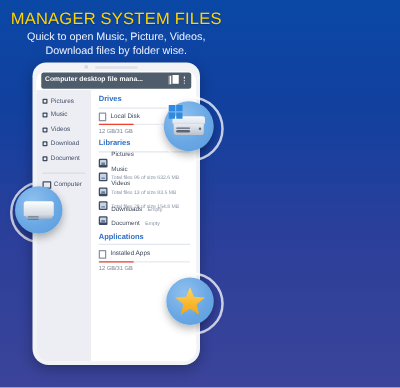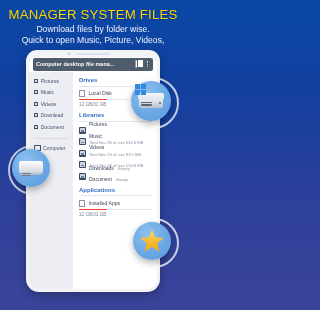--- a/index.html
+++ b/index.html
@@ -195,22 +195,22 @@
     clip-path:polygon(50% 0%,63% 34%,100% 37%,72% 60%,81% 97%,50% 76%,19% 97%,28% 60%,0% 37%,37% 34%);
   }
 </style>
 </head>
 <body>
 
 <div class="stage">
 
   <div class="headline">MANAGER SYSTEM FILES</div>
   <div class="subline">
+    <span>Quick to open Music, Picture, Videos,</span>
     <span>Download files by folder wise.</span>
-    <span>Quick to open Music, Picture, Videos,</span>
   </div>
 
   <div class="badge-ring b-left-r"></div>
 
   <div class="phone">
     <div class="phone-notch"></div>
     <div class="phone-cam"></div>
 
     <div class="screen">
 

